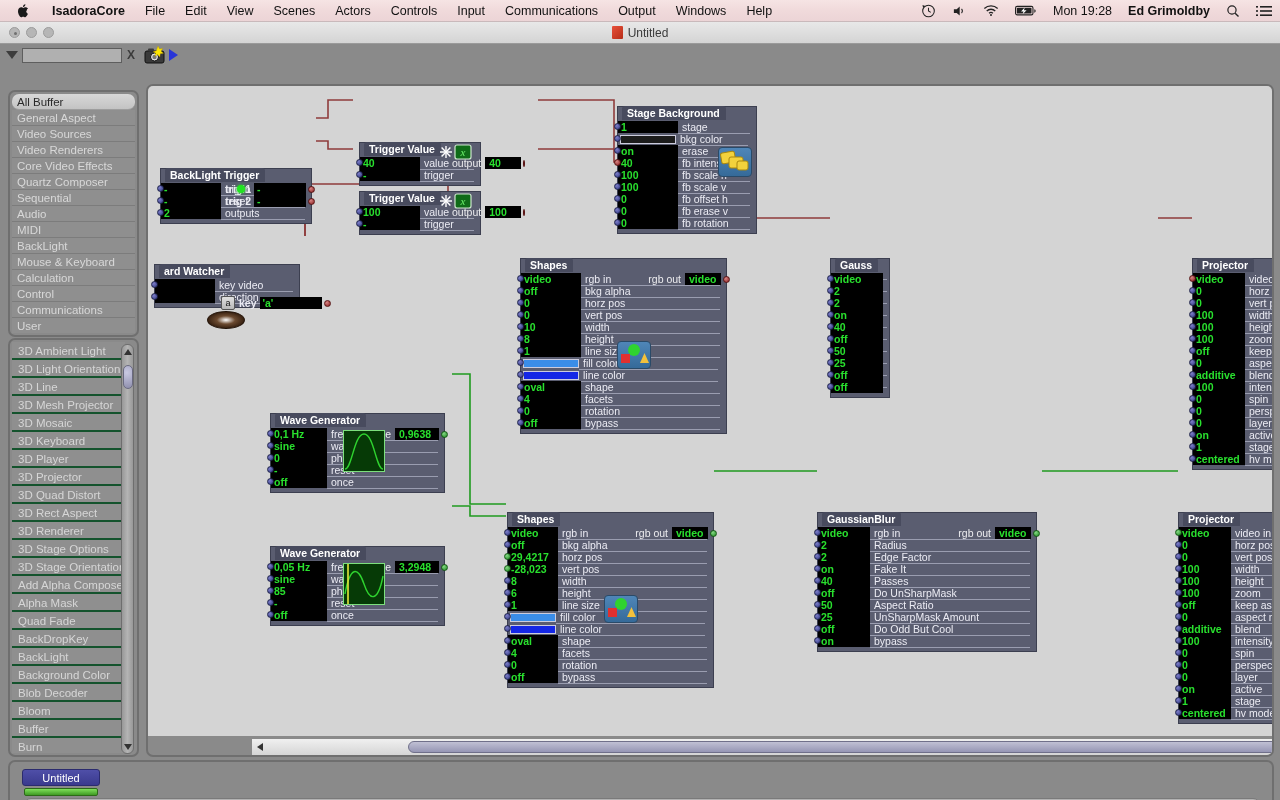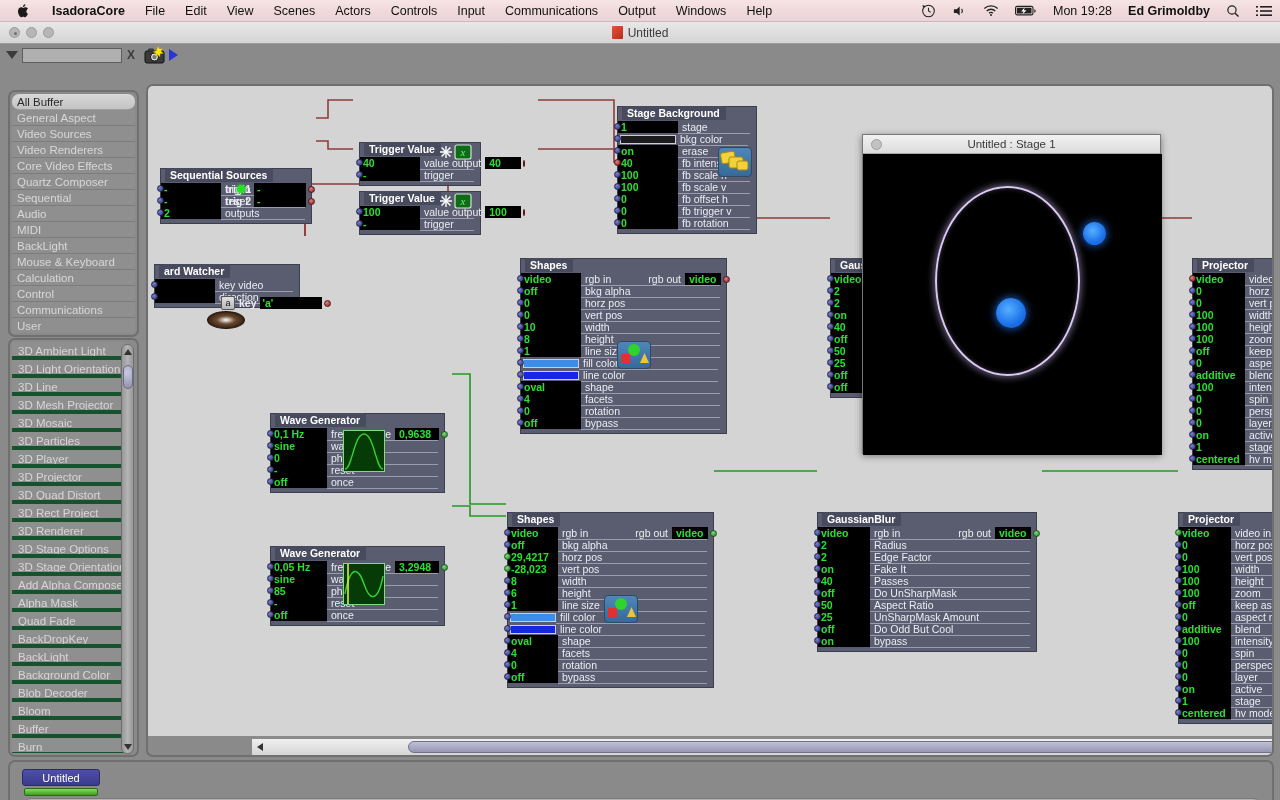--- a/index.html
+++ b/index.html
@@ -75,21 +75,21 @@
     height:16px; line-height:16px; font-size:11.5px; color:#d8d8d8;
     padding-left:5px; border-bottom:1px solid #7c7c7c;
     background:#8f8f8f; white-space:nowrap; overflow:hidden;
   }
   .catrow.sel {
     background:linear-gradient(to bottom,#d8d8d8,#c3c3c3); color:#2a2a2a;
     border-radius:7px; border-bottom:1px solid #9d9d9d;
   }
   .actrow {
     height:18px; line-height:18px; font-size:11.5px; color:#d6d6d6;
-    padding-left:6px; border-bottom:4px solid #14532d;
+    padding-left:6px; border-bottom:2px solid #14532d;
     background:#8f8f8f; white-space:nowrap; overflow:hidden;
   }
   .actlist { width:113px; height:100%; overflow:hidden; }
   .vscroll {
     position:absolute; right:3px; top:4px; width:13px; height:410px;
     background:linear-gradient(to right,#989898,#b4b4b4,#989898);
     border:1px solid #6e6e6e; border-radius:6px;
   }
   .vscroll .up,.vscroll .dn {
     position:absolute; left:0; width:11px; height:13px;
@@ -355,25 +355,25 @@
       </div>
   </div>
 
   <div class="panel" id="actorpanel">
     <div class="actlist" id="actlist">
         <div class="actrow">3D Ambient Light</div>
         <div class="actrow">3D Light Orientation</div>
         <div class="actrow">3D Line</div>
         <div class="actrow">3D Mesh Projector</div>
         <div class="actrow">3D Mosaic</div>
-        <div class="actrow">3D Particles</div>
+        <div class="actrow">3D Keyboard</div>
         <div class="actrow">3D Player</div>
         <div class="actrow">3D Projector</div>
         <div class="actrow">3D Quad Distort</div>
-        <div class="actrow">3D Rect Project</div>
+        <div class="actrow">3D Rect Aspect</div>
         <div class="actrow">3D Renderer</div>
         <div class="actrow">3D Stage Options</div>
         <div class="actrow">3D Stage Orientation</div>
         <div class="actrow">Add Alpha Composer</div>
         <div class="actrow">Alpha Mask</div>
         <div class="actrow">Quad Fade</div>
         <div class="actrow">BackDropKey</div>
         <div class="actrow">BackLight</div>
         <div class="actrow">Background Color</div>
         <div class="actrow">Blob Decoder</div>
@@ -416,21 +416,21 @@
 
         <path d="M304,420 L322,420 L322,430 L358,430" stroke="#1f9a1f" stroke-width="1.6" fill="none"></path>
 
         <path d="M566,385 L669,385" stroke="#1f9a1f" stroke-width="1.6" fill="none"></path>
 
         <path d="M894,385 L1030,385" stroke="#1f9a1f" stroke-width="1.6" fill="none"></path>
       </svg>
 
       <div id="nodelayer">
           <div class="node" style="left: 12px; top: 82px; width: 152px;">
-            <div class="hdrbar"><span class="hdr">Sequential Sources</span></div>
+            <div class="hdrbar"><span class="hdr">BackLight Trigger</span></div>
             <div style="position: relative; padding-bottom: 4px;">
               <div class="prow">
                 <span class="port"></span>
                 <span class="pval" style="width: 60px;">-</span>
                 <span class="plabel" style="width: 84px;">trig in</span>
               </div>
               <div class="prow">
                 <span class="port"></span>
                 <span class="pval" style="width: 60px;">-</span>
                 <span class="plabel" style="width: 84px;">reset</span>
@@ -547,21 +547,21 @@
                 <span class="plabel" style="width: 72px;">fb scale v</span>
               </div>
               <div class="prow">
                 <span class="port"></span>
                 <span class="pval" style="width: 60px;">0</span>
                 <span class="plabel" style="width: 72px;">fb offset h</span>
               </div>
               <div class="prow">
                 <span class="port"></span>
                 <span class="pval" style="width: 60px;">0</span>
-                <span class="plabel" style="width: 72px;">fb trigger v</span>
+                <span class="plabel" style="width: 72px;">fb erase v</span>
               </div>
               <div class="prow">
                 <span class="port"></span>
                 <span class="pval" style="width: 60px;">0</span>
                 <span class="plabel" style="width: 72px;">fb rotation</span>
               </div>
               <span class="nodeicon" style="position: absolute; left: 100px; top: 26px; width: 34px; height: 30px; border-radius: 4px; background: linear-gradient(rgb(79, 134, 184), rgb(53, 106, 153)); border: 1px solid rgb(42, 74, 104);"><svg width="32" height="28" viewBox="0 0 32 28">
                   <rect x="2" y="4" width="14" height="11" rx="2" fill="#f2d23c" stroke="#a8870e" transform="rotate(-10 9 9)"></rect>
                   <rect x="10" y="9" width="14" height="11" rx="2" fill="#f2d23c" stroke="#a8870e"></rect>
                   <rect x="18" y="13" width="11" height="9" rx="2" fill="#f2d23c" stroke="#a8870e"></rect>
@@ -1102,31 +1102,20 @@
               </div>
               <div class="prow">
                 <span class="port"></span>
                 <span class="pval" style="width: 52px;">centered</span>
                 <span class="plabel" style="width: 50px;">hv mode</span>
               </div>
             </div>
           </div>
         </div>
 
-      <div id="stagewin" style="left:714px; top:48px;">
-        <div id="stagetitle">
-          <div class="tl2"></div>
-          <div class="ttxt">Untitled : Stage 1</div>
-        </div>
-        <div id="stagecanvas">
-          <div class="ring"></div>
-          <div class="ball big"></div>
-          <div class="ball small"></div>
-        </div>
-      </div>
 
     </div>
 
     <div id="hscrollcanvas">
       <div class="hs-arrow-l">
           <span class="arrw-l"></span>
         </div>
       <div class="hthumb"></div>
     </div>
   </div>

